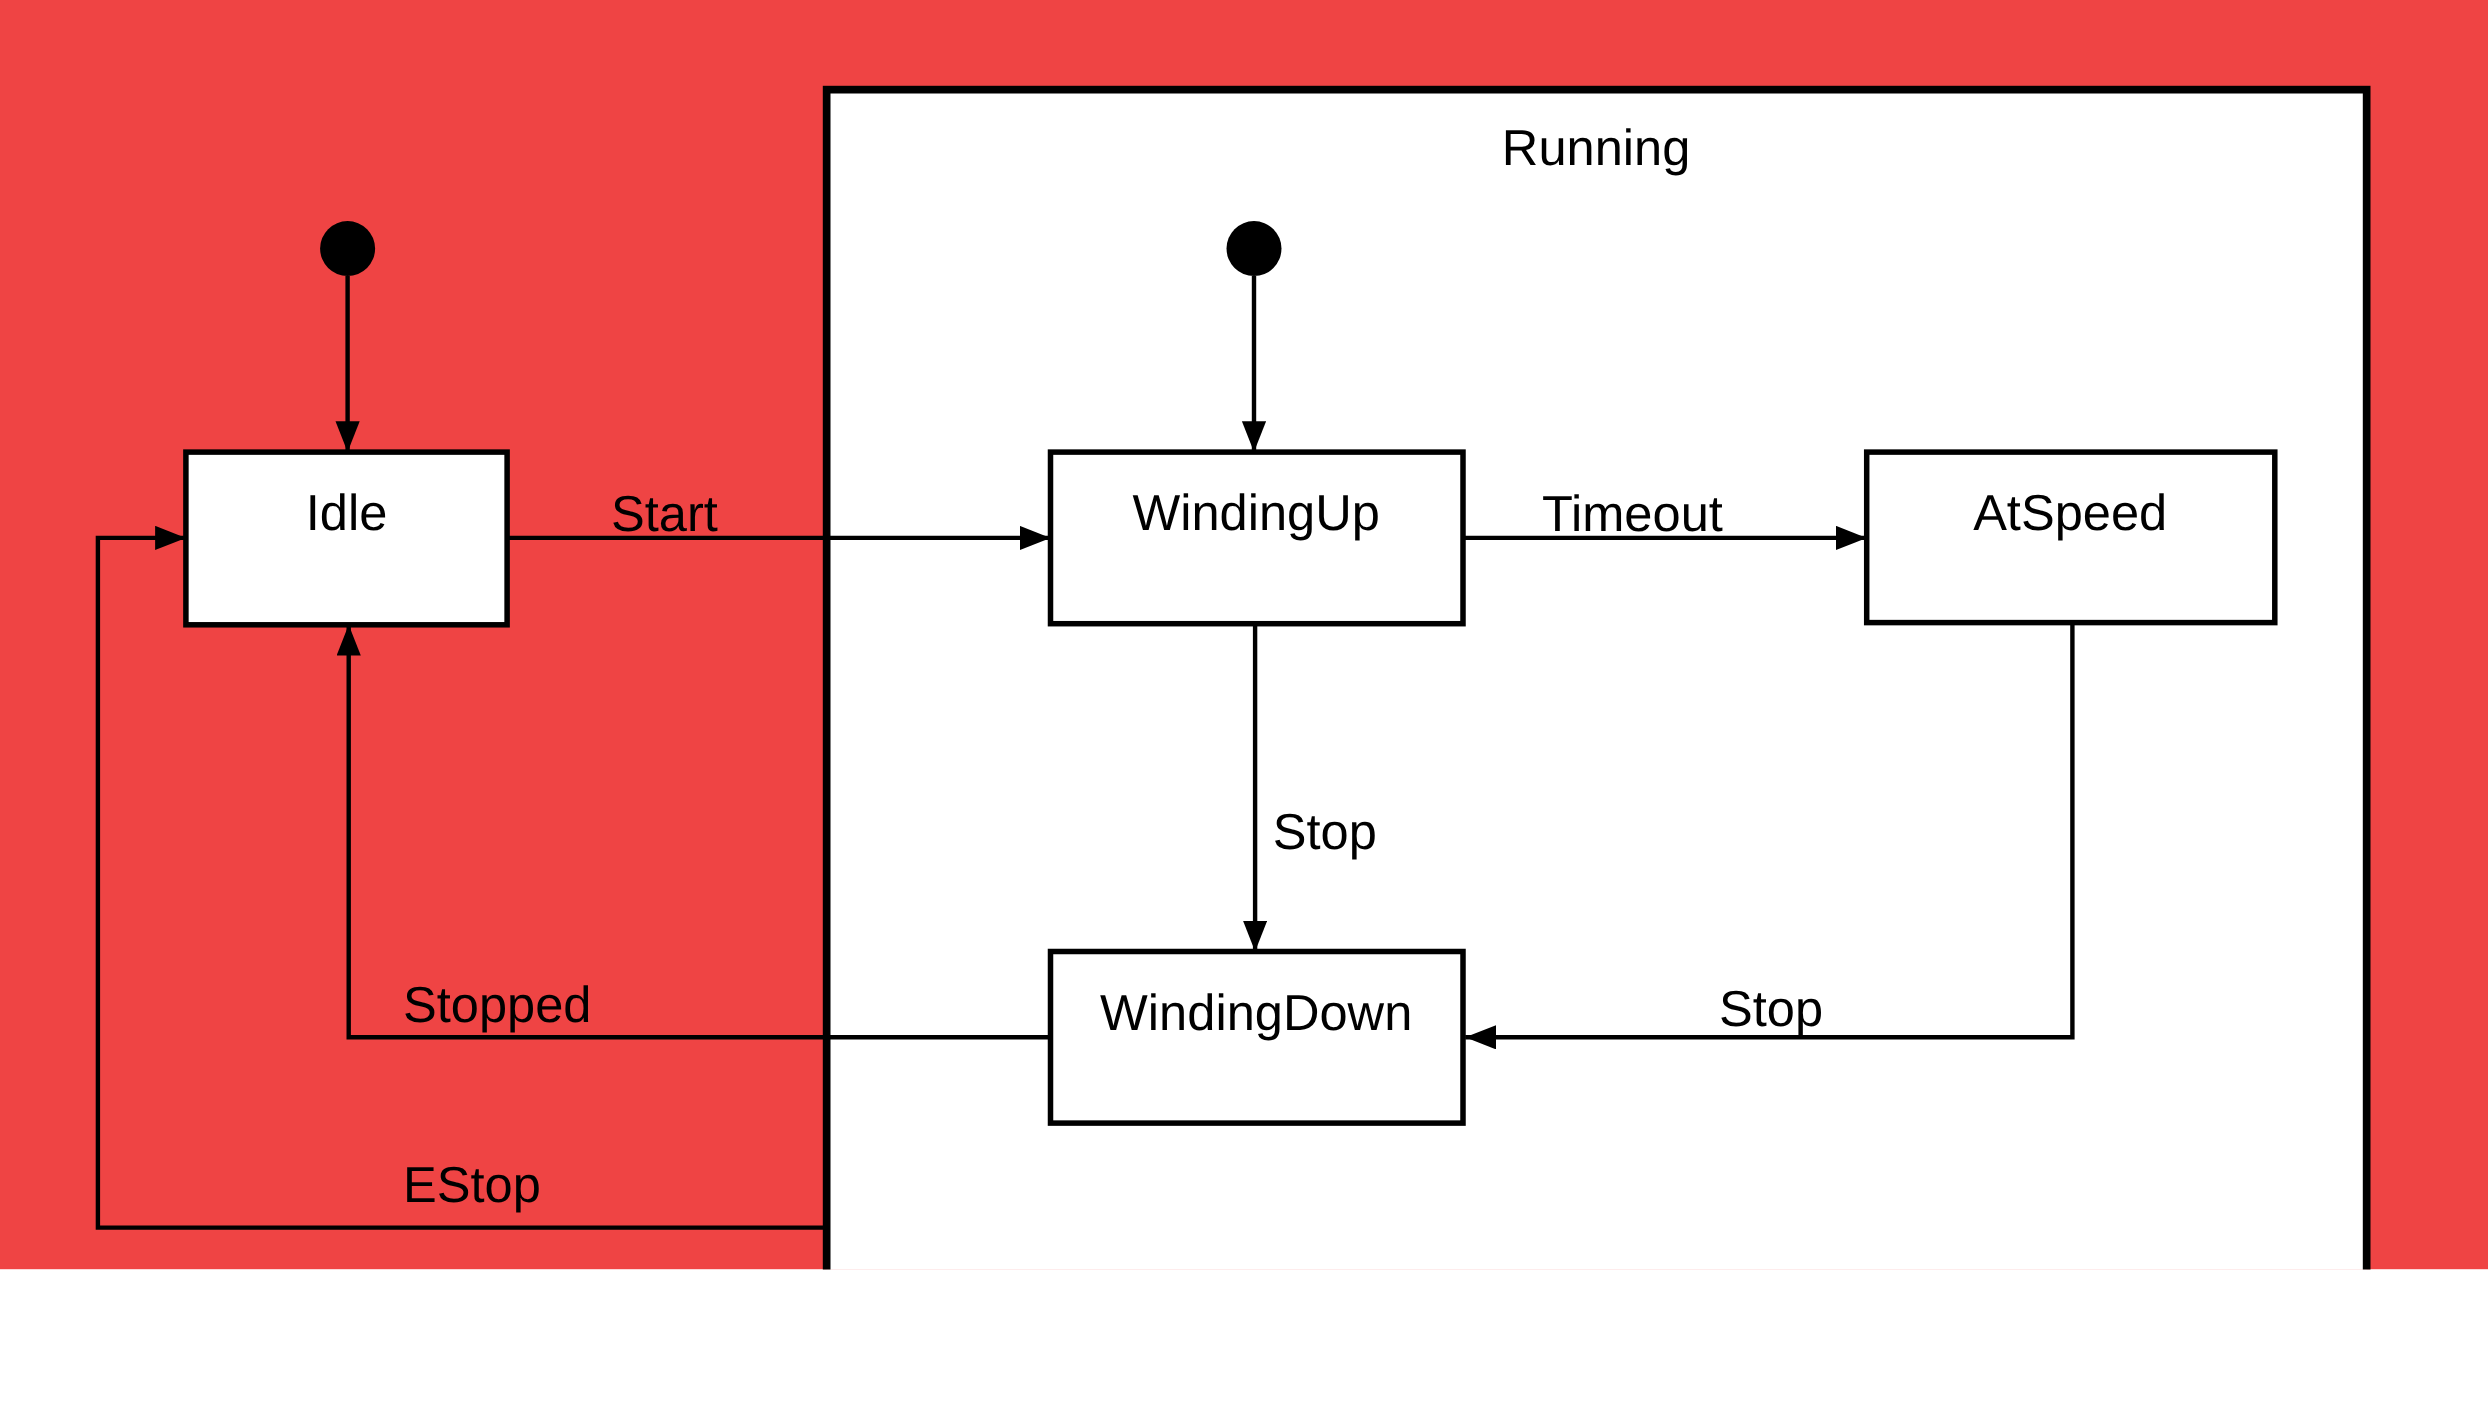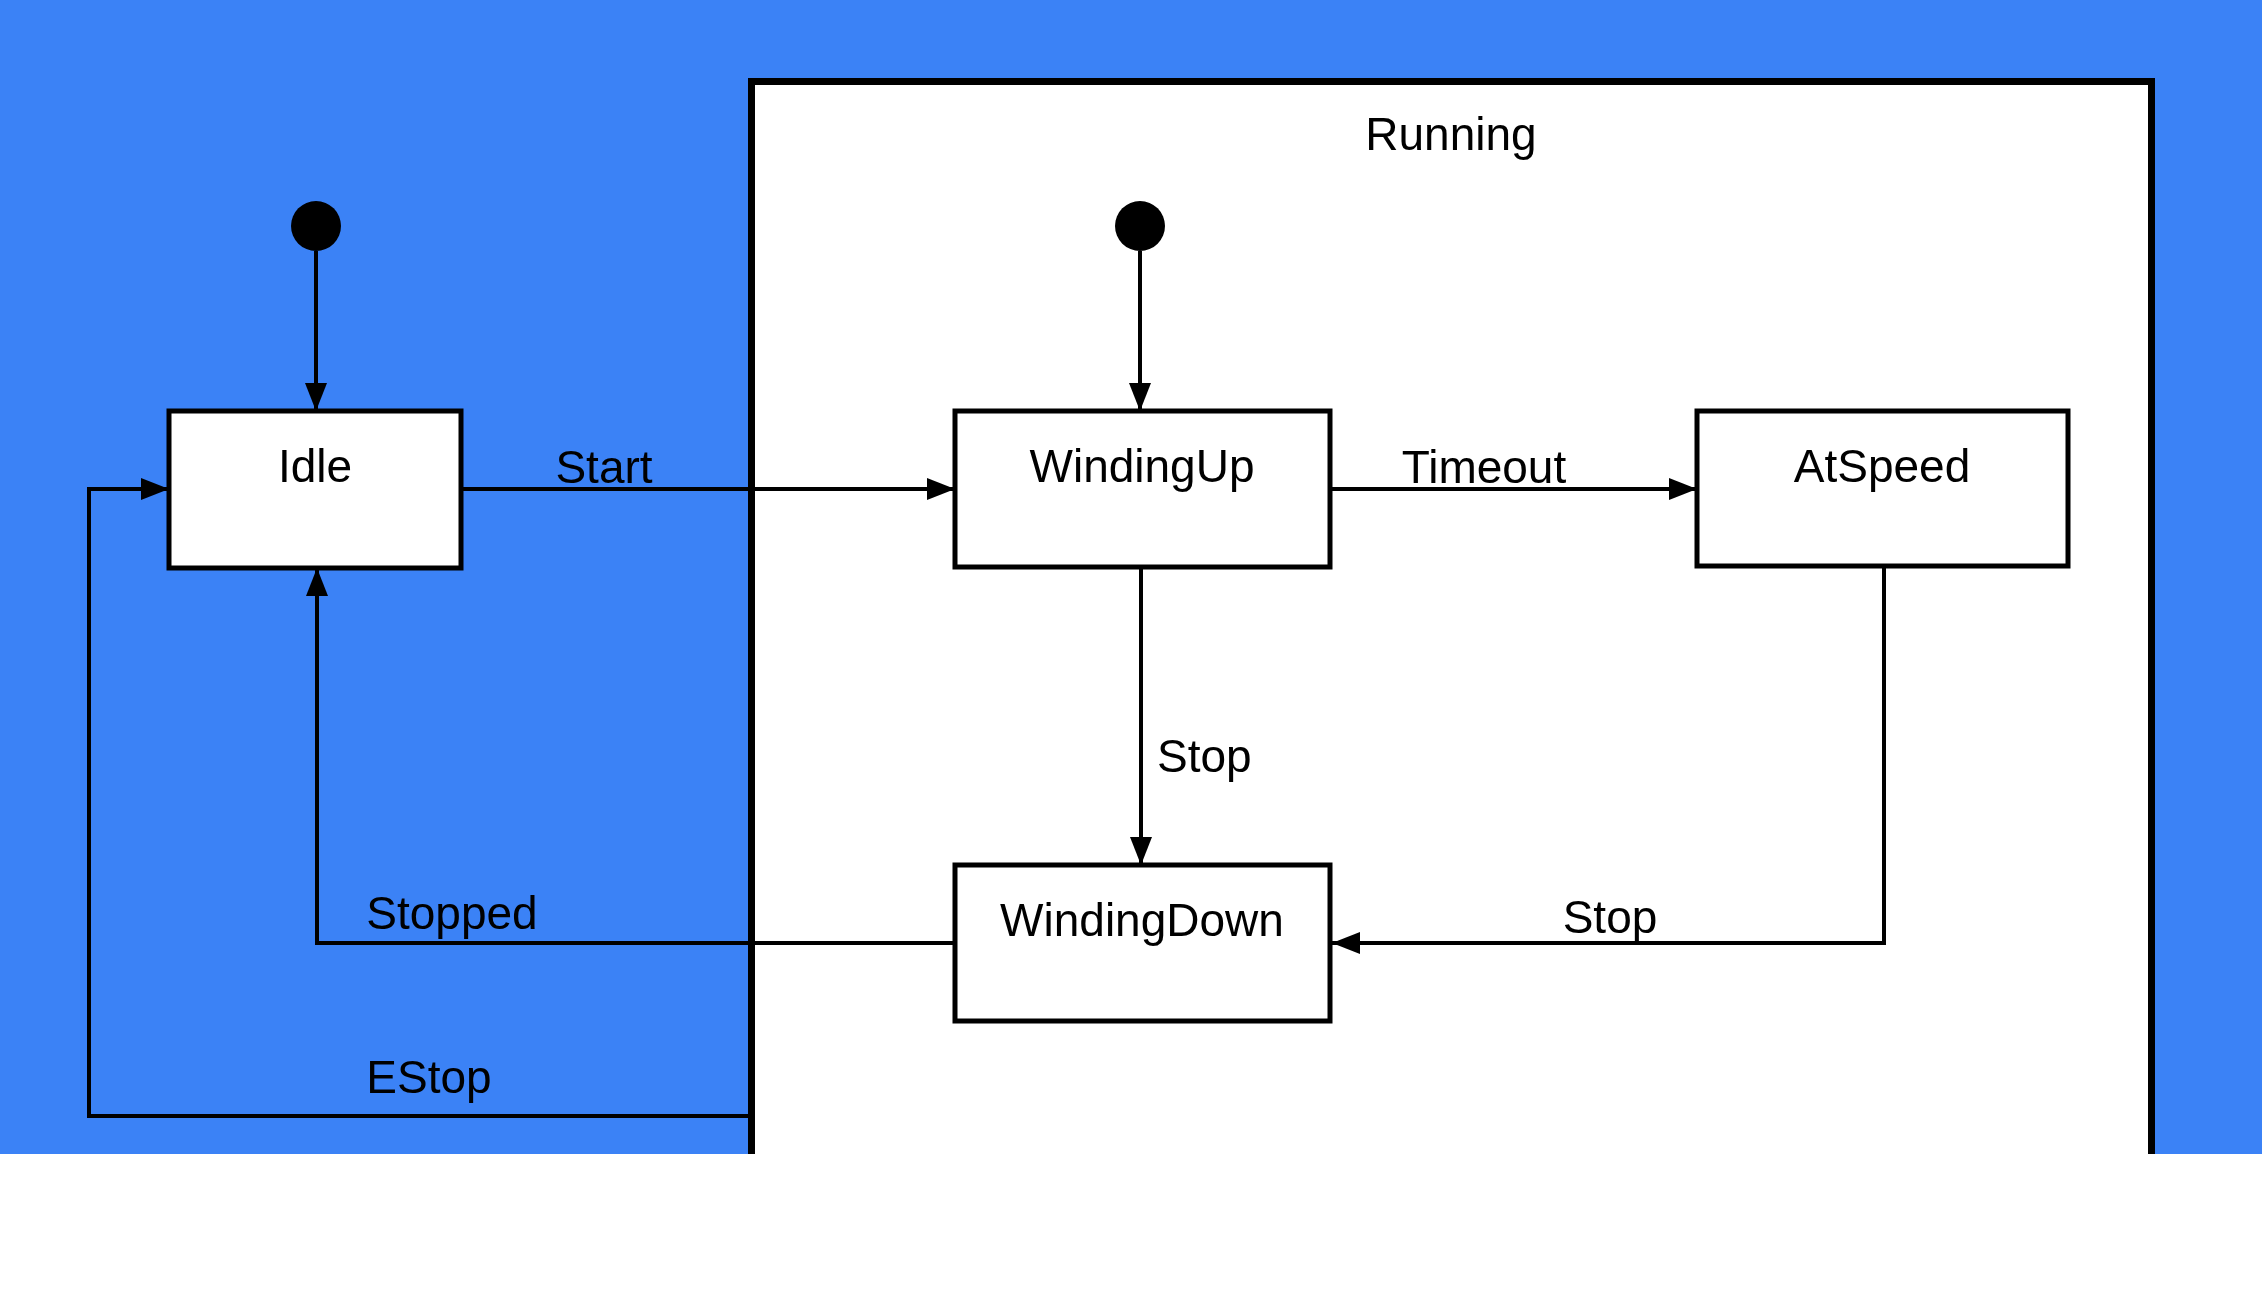--- a/index.html
+++ b/index.html
@@ -1,16 +1,16 @@
 <!DOCTYPE html>
 <html><head>
 <meta charset="utf-8">
 <style>
   html, body { margin: 0; padding: 0; background: #ffffff; }
-  .stage { width: 2262px; height: 1154px; position: relative; background: #3b82f6; }
+  .stage { width: 2262px; height: 1154px; position: relative; background: #ef4444; }
   svg { display: block; }
   .lbl {
     font-family: "Liberation Sans", sans-serif;
     font-size: 46px;
     fill: #000000;
   }
   .state-box { fill: #ffffff; stroke: #000000; stroke-width: 5px; }
   .composite-box { fill: #ffffff; stroke: #000000; stroke-width: 7px; }
   .edge { fill: none; stroke: #000000; stroke-width: 4px; stroke-linejoin: miter; }
   .initial-dot { fill: #000000; stroke: none; }

